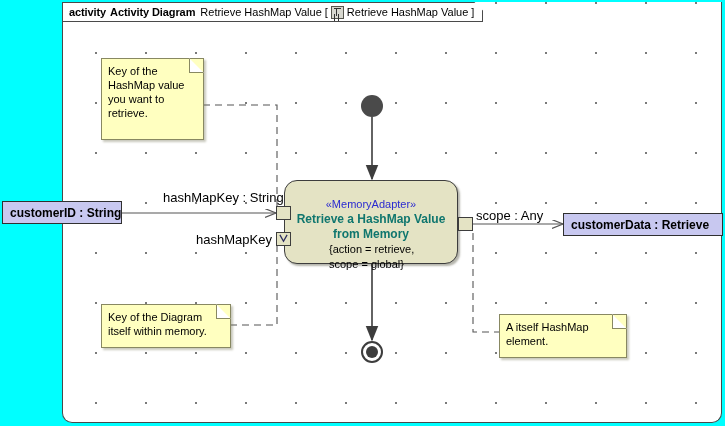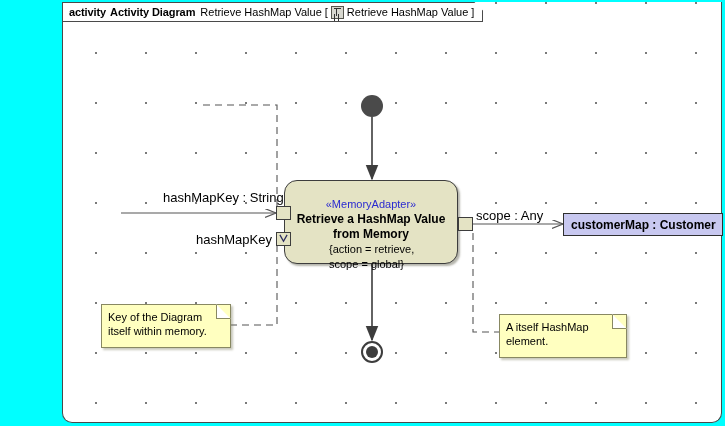--- a/index.html
+++ b/index.html
@@ -85,21 +85,21 @@
   }
   .stereo{
     color:#2a2ad0;
     font-size:11px;
     line-height:14px;
   }
   .act-name{
     font-weight:bold;
     font-size:12px;
     line-height:14px;
-    color:#000000;
+    color:#0f766e;
     margin-top:1px;
   }
   .act-props{
     font-size:11px;
     line-height:13px;
     color:#000;
     margin-top:2px;
     padding-left:44px;
     text-align:left;
   }
@@ -255,25 +255,35 @@
       <path d="M1,1 L5,8 L9,1" fill="none" stroke="#2b2b5e" stroke-width="1.4"></path>
     </svg>
   </div>
 
   <div class="pin" style="left:458px;top:217px;"></div>
 
   <div class="lbl" style="left:163px;top:190px;">hashMapKey : String</div>
   <div class="lbl" style="left:196px;top:232px;">hashMapKey</div>
   <div class="lbl" style="left:476px;top:208px;">scope : Any</div>
 
+  <div class="param" style="left:2px;top:201px;width:120px;height:23px;">
+    <span>customerID : String</span>
+  </div>
 
   <div class="param" style="left:563px;top:213px;width:160px;height:23px;">
-    <span>customerMap : Customer</span>
-  </div>
-
+    <span>customerData : Retrieve</span>
+  </div>
+
+  <div class="note" style="left:101px;top:58px;width:103px;height:82px;">
+    <span class="fold"></span>
+    <div class="note-txt">Key of the</div>
+    <div class="note-txt">HashMap value</div>
+    <div class="note-txt">you want to</div>
+    <div class="note-txt">retrieve.</div>
+  </div>
 
   <div class="note" style="left:101px;top:304px;width:130px;height:44px;">
     <span class="fold"></span>
     <div class="note-txt">Key of the Diagram</div>
     <div class="note-txt">itself within memory.</div>
   </div>
 
   <div class="note" style="left:499px;top:314px;width:128px;height:44px;">
     <span class="fold"></span>
     <div class="note-txt">A itself HashMap</div>

